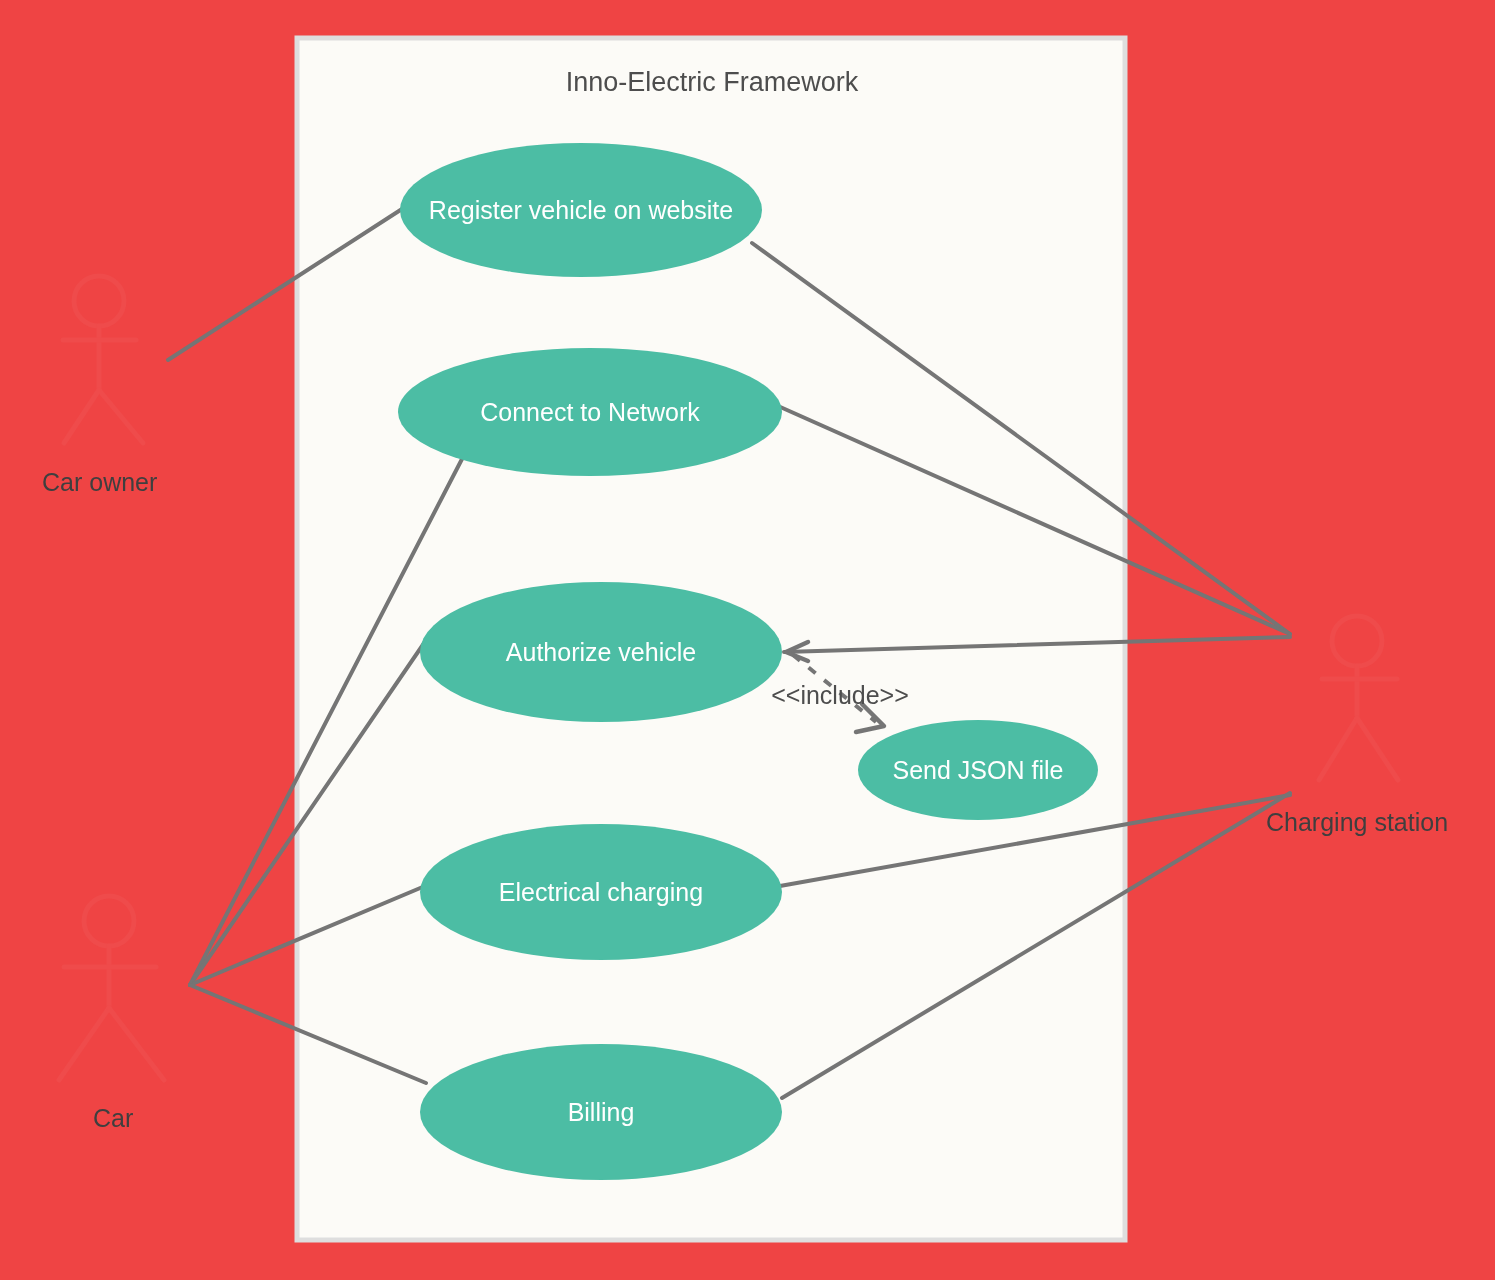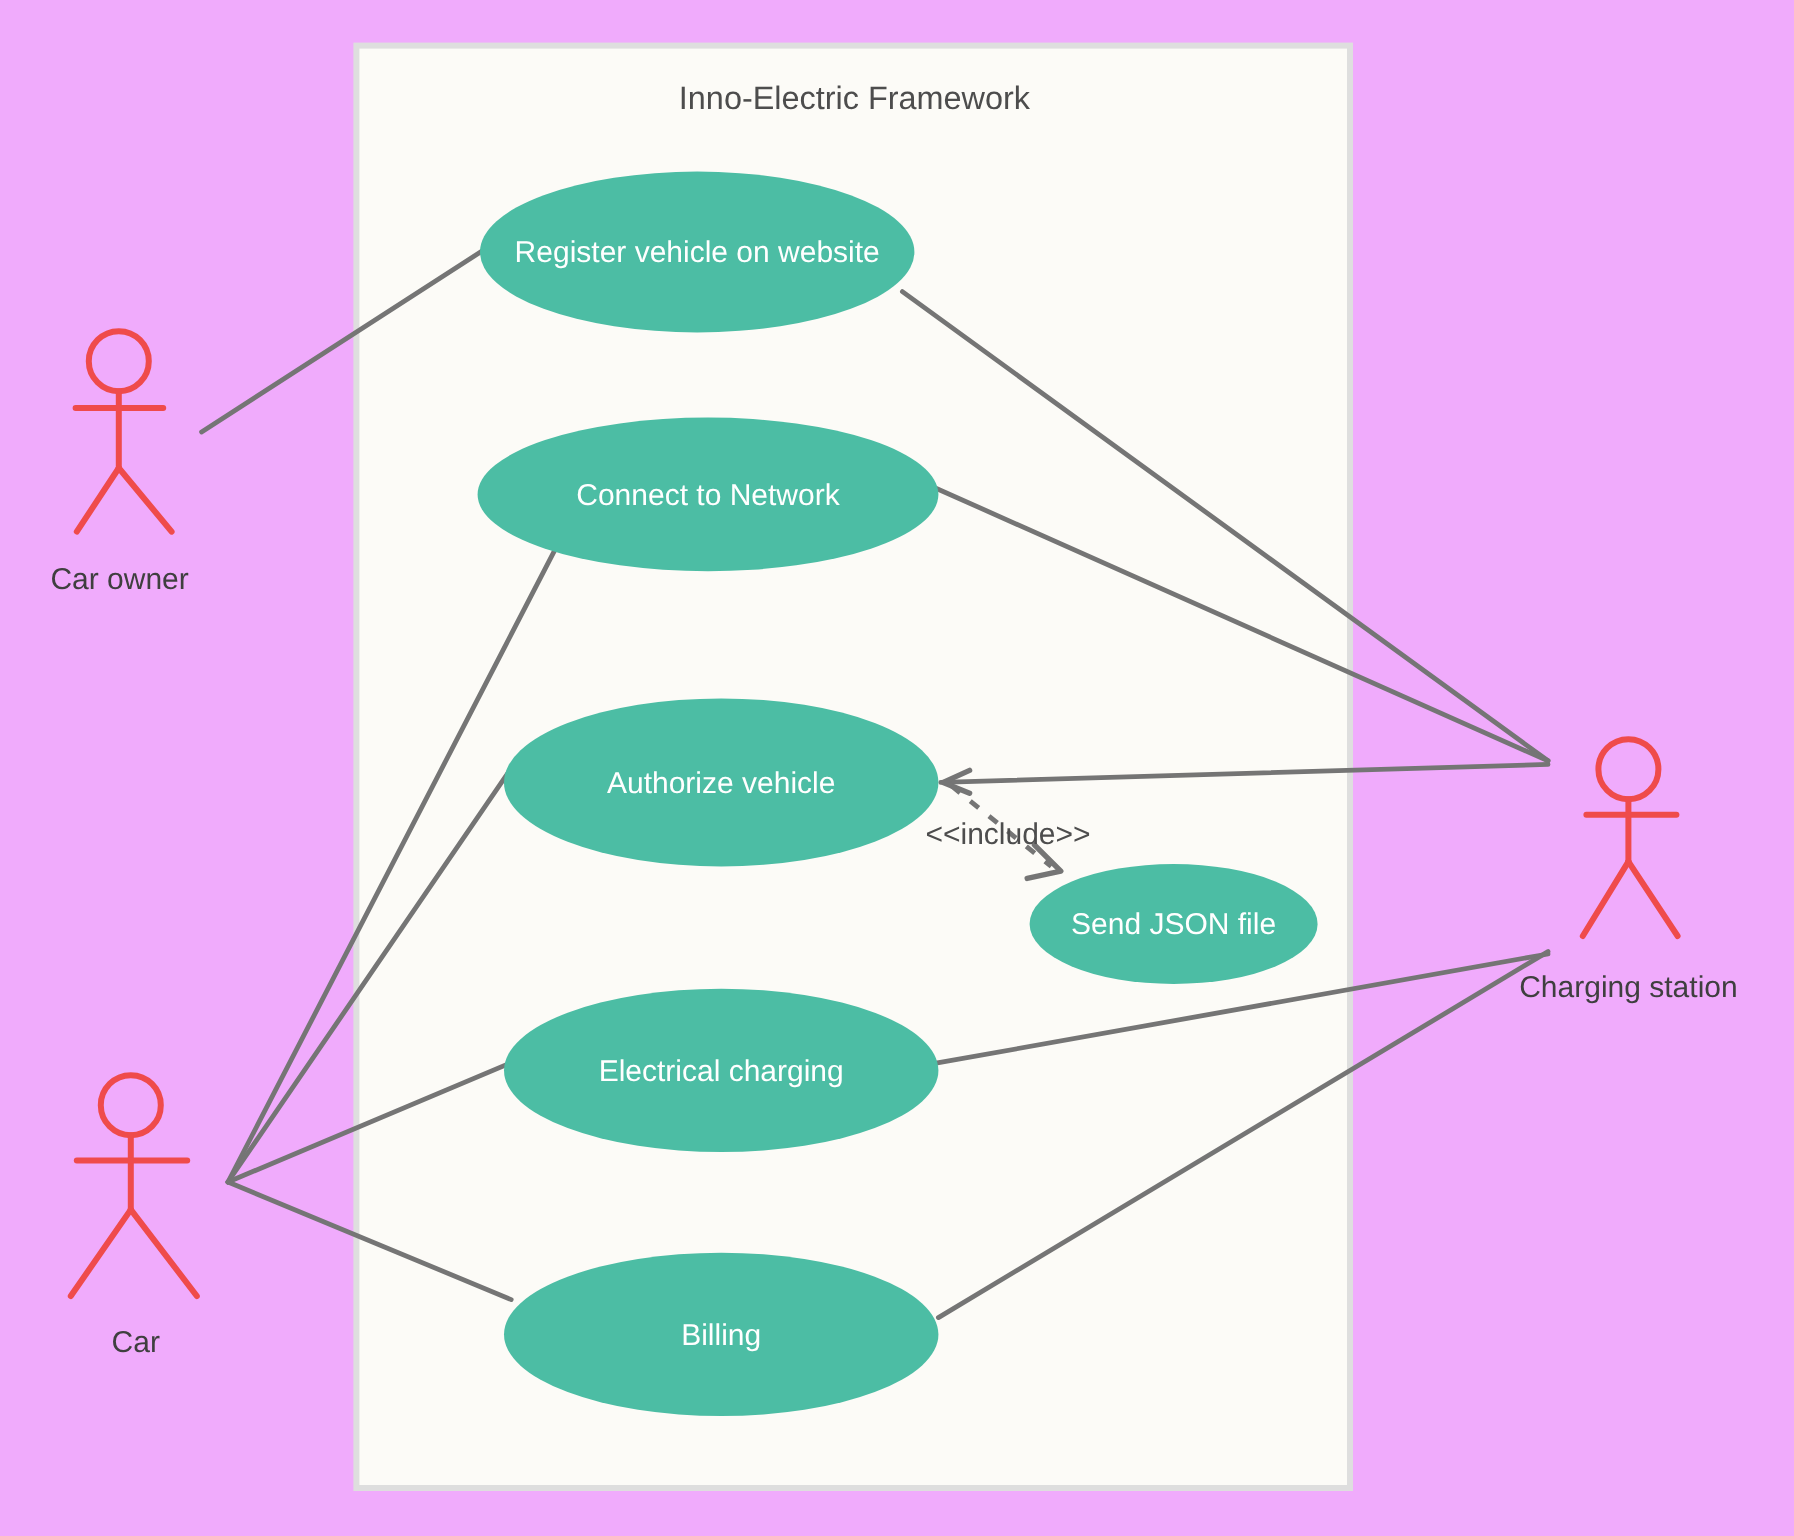--- a/index.html
+++ b/index.html
@@ -8,21 +8,21 @@
     padding: 0;
     background: #ffffff;
   }
   body {
     font-family: "Liberation Sans", "DejaVu Sans", sans-serif;
   }
   #canvas {
     position: relative;
     width: 1495px;
     height: 1280px;
-    background: #f0abfc;
+    background: #ef4444;
     overflow: hidden;
   }
   #diagram-svg {
     position: absolute;
     left: 0;
     top: 0;
     width: 1495px;
     height: 1280px;
   }
   .sys-title {

